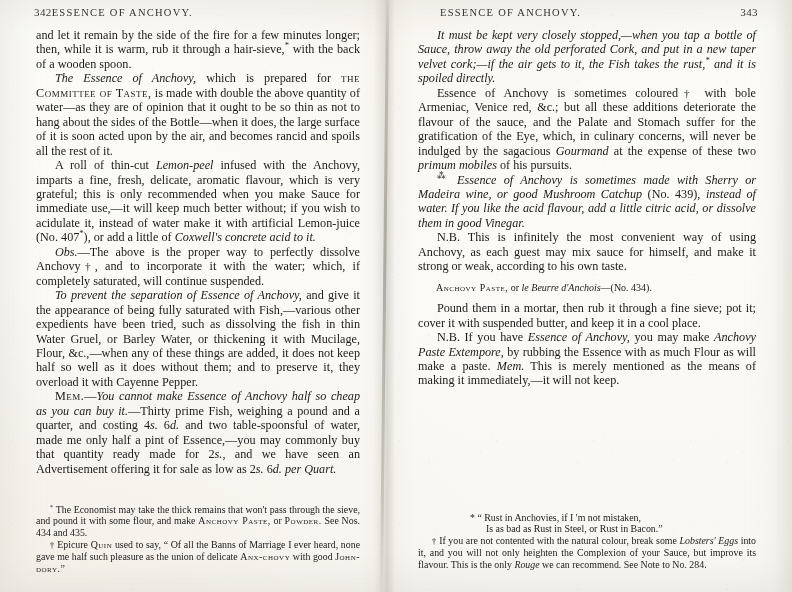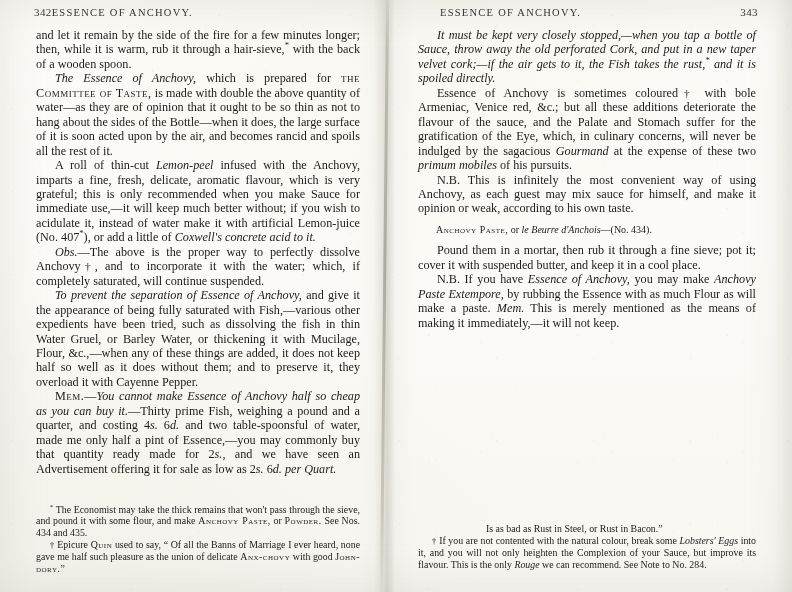--- a/index.html
+++ b/index.html
@@ -234,30 +234,32 @@
     <div class="running-head">
       <div class="rh-inner">
         <span class="rh-title">ESSENCE OF ANCHOVY.</span>
         <span class="folio">343</span>
       </div>
     </div>
 
     <div class="textblock">
       <p class="para"><i>It must be kept very closely stopped,—when you tap a bottle of Sauce, throw away the old perforated Cork, and put in a new taper velvet cork;—if the air gets to it, the Fish takes the rust,<span class="sup">*</span> and it is spoiled directly.</i></p>
       <p class="para">Essence of Anchovy is sometimes coloured<span class="dagger">†</span> with bole Armeniac, Venice red, &amp;c.; but all these additions deteriorate the flavour of the sauce, and the Palate and Stomach suffer for the gratification of the Eye, which, in culinary concerns, will never be indulged by the sagacious <i>Gourmand</i> at the expense of these two <i>primum mobiles</i> of his pursuits.</p>
-      <p class="para">N.B. This is infinitely the most convenient way of using Anchovy, as each guest may mix sauce for himself, and make it opinion or weak, according to his own taste.</p>
+      <p class="para"><span class="sup">⁂</span> <i>Essence of Anchovy is sometimes made with Sherry or Madeira wine, or good Mushroom Catchup</i> (No. 439), <i>instead of water. If you like the acid flavour, add a little citric acid, or dissolve them in good Vinegar.</i></p>
+      <p class="para">N.B. This is infinitely the most convenient way of using Anchovy, as each guest may mix sauce for himself, and make it strong or weak, according to his own taste.</p>
 
       <p class="heading-line"><span class="sc">Anchovy Paste,</span> or <i>le Beurre d'Anchois</i>—(No. 434).</p>
 
       <p class="para">Pound them in a mortar, then rub it through a fine sieve; pot it; cover it with suspended butter, and keep it in a cool place.</p>
       <p class="para">N.B. If you have <i>Essence of Anchovy,</i> you may make <i>Anchovy Paste Extempore,</i> by rubbing the Essence with as much Flour as will make a paste. <i>Mem.</i> This is merely mentioned as the means of making it immediately,—it will not keep.</p>
     </div>
 
     <div class="footnotes">
       <p class="fn-verse">
+        <span>* “ Rust in Anchovies, if I 'm not mistaken,</span>
         <span class="line2">Is as bad as Rust in Steel, or Rust in Bacon.”</span>
       </p>
       <p class="fn"><span class="dagger">†</span> If you are not contented with the natural colour, break some <i>Lobsters' Eggs</i> into it, and you will not only heighten the Complexion of your Sauce, but improve its flavour. This is the only <i>Rouge</i> we can recommend. See Note to No. 284.</p>
     </div>
   </div>
 
   <div class="gutter"></div>
   <div class="gutter-crease"></div>
   <div class="edge-shadow-right"></div>
   <div class="speckle"></div>

